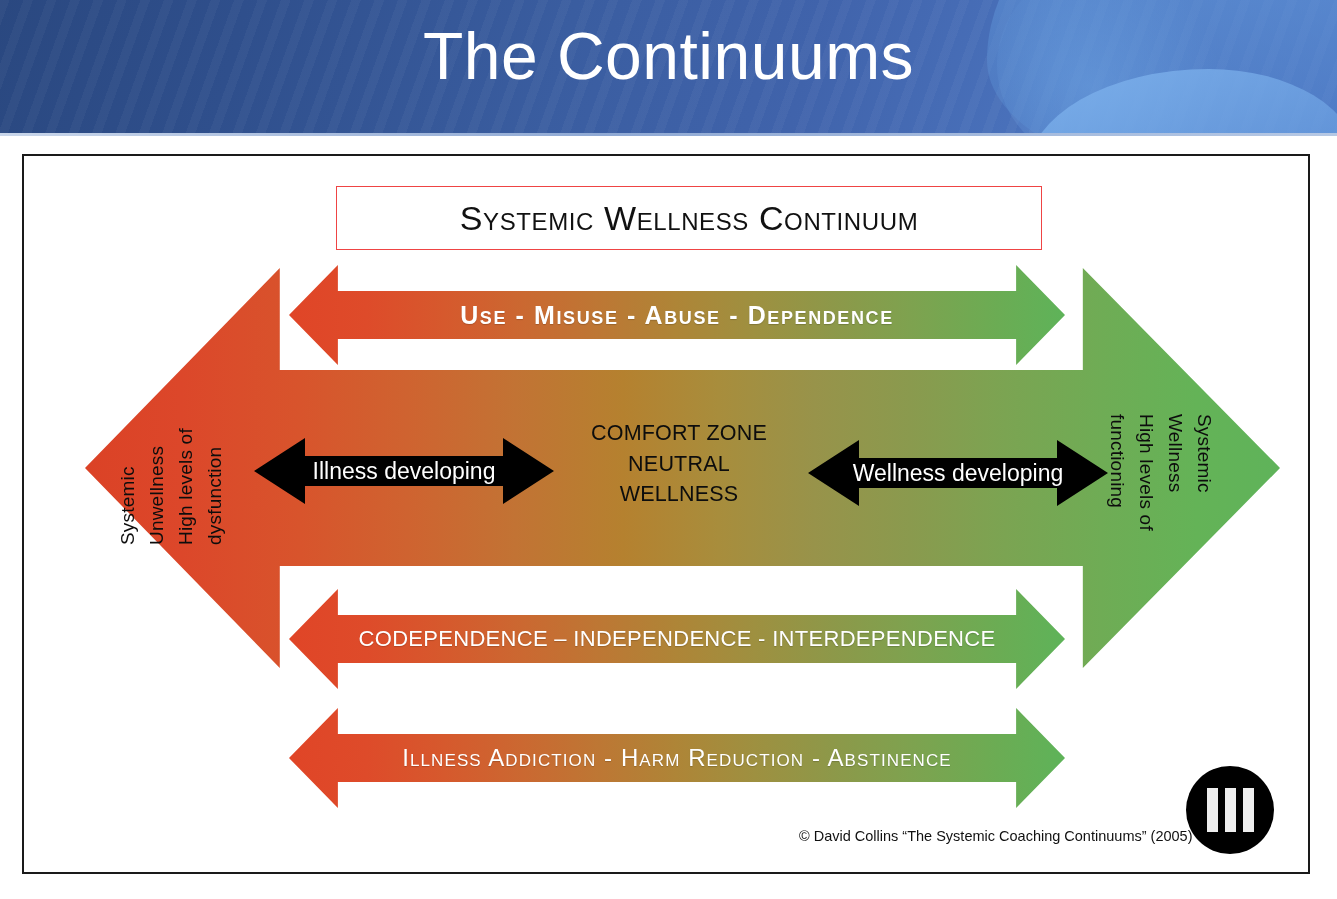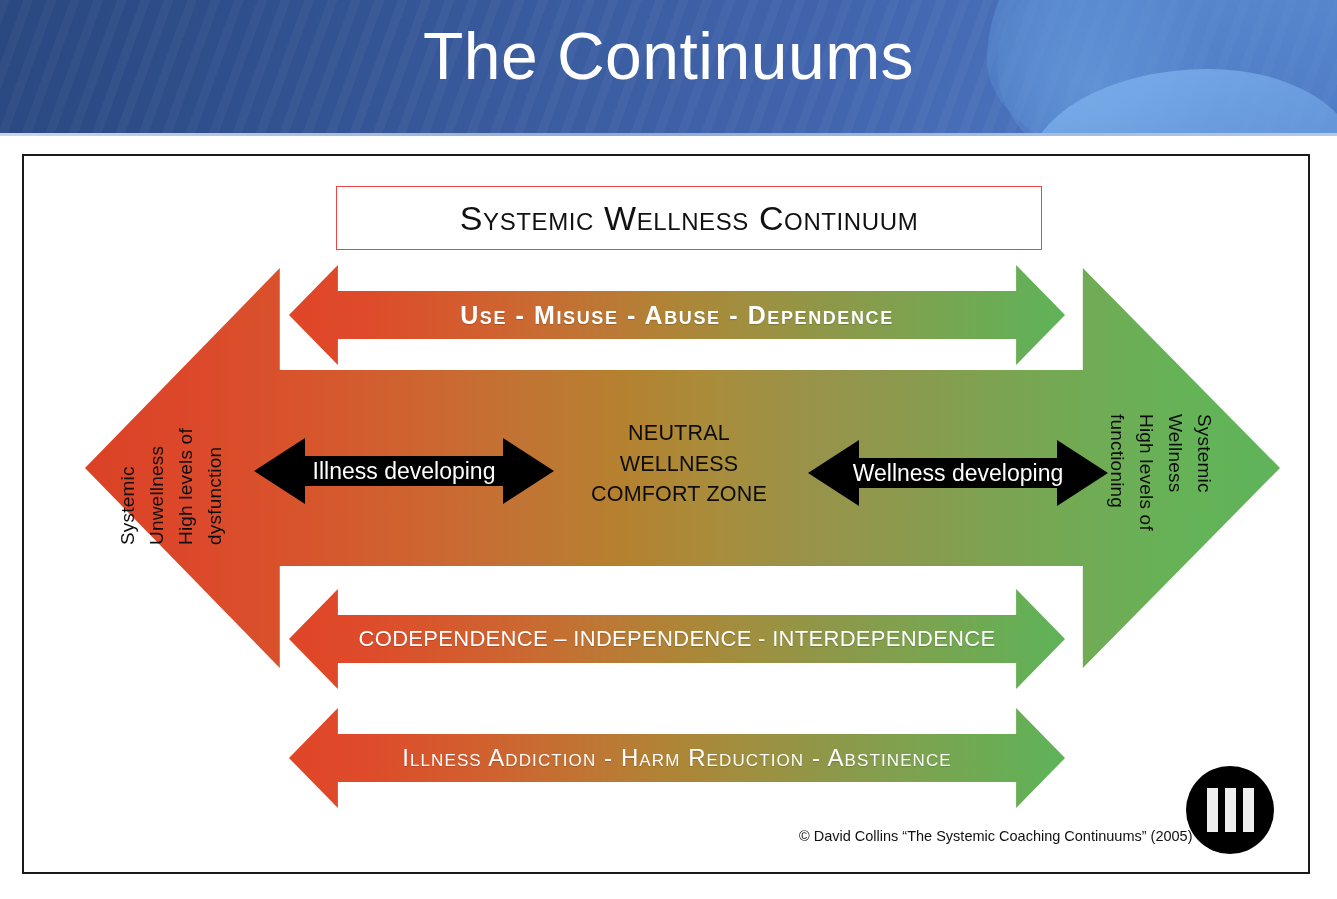--- a/index.html
+++ b/index.html
@@ -191,22 +191,22 @@
 
 <div class="band" id="band-addiction">
   <span class="band-text">Illness Addiction  -  Harm Reduction  -  Abstinence</span>
 </div>
 
 <div class="blackarrow" id="arrow-illness">
   <span>Illness developing</span>
 </div>
 
 <div id="comfort-zone">
+  <div>COMFORT ZONE</div>
   <div>NEUTRAL WELLNESS</div>
-  <div>COMFORT ZONE</div>
 </div>
 
 <div class="blackarrow" id="arrow-wellness">
   <span>Wellness developing</span>
 </div>
 
 <div id="copyright">© David Collins “The Systemic Coaching Continuums” (2005)</div>
 
 <div id="logo">
   <div class="bar"></div>

